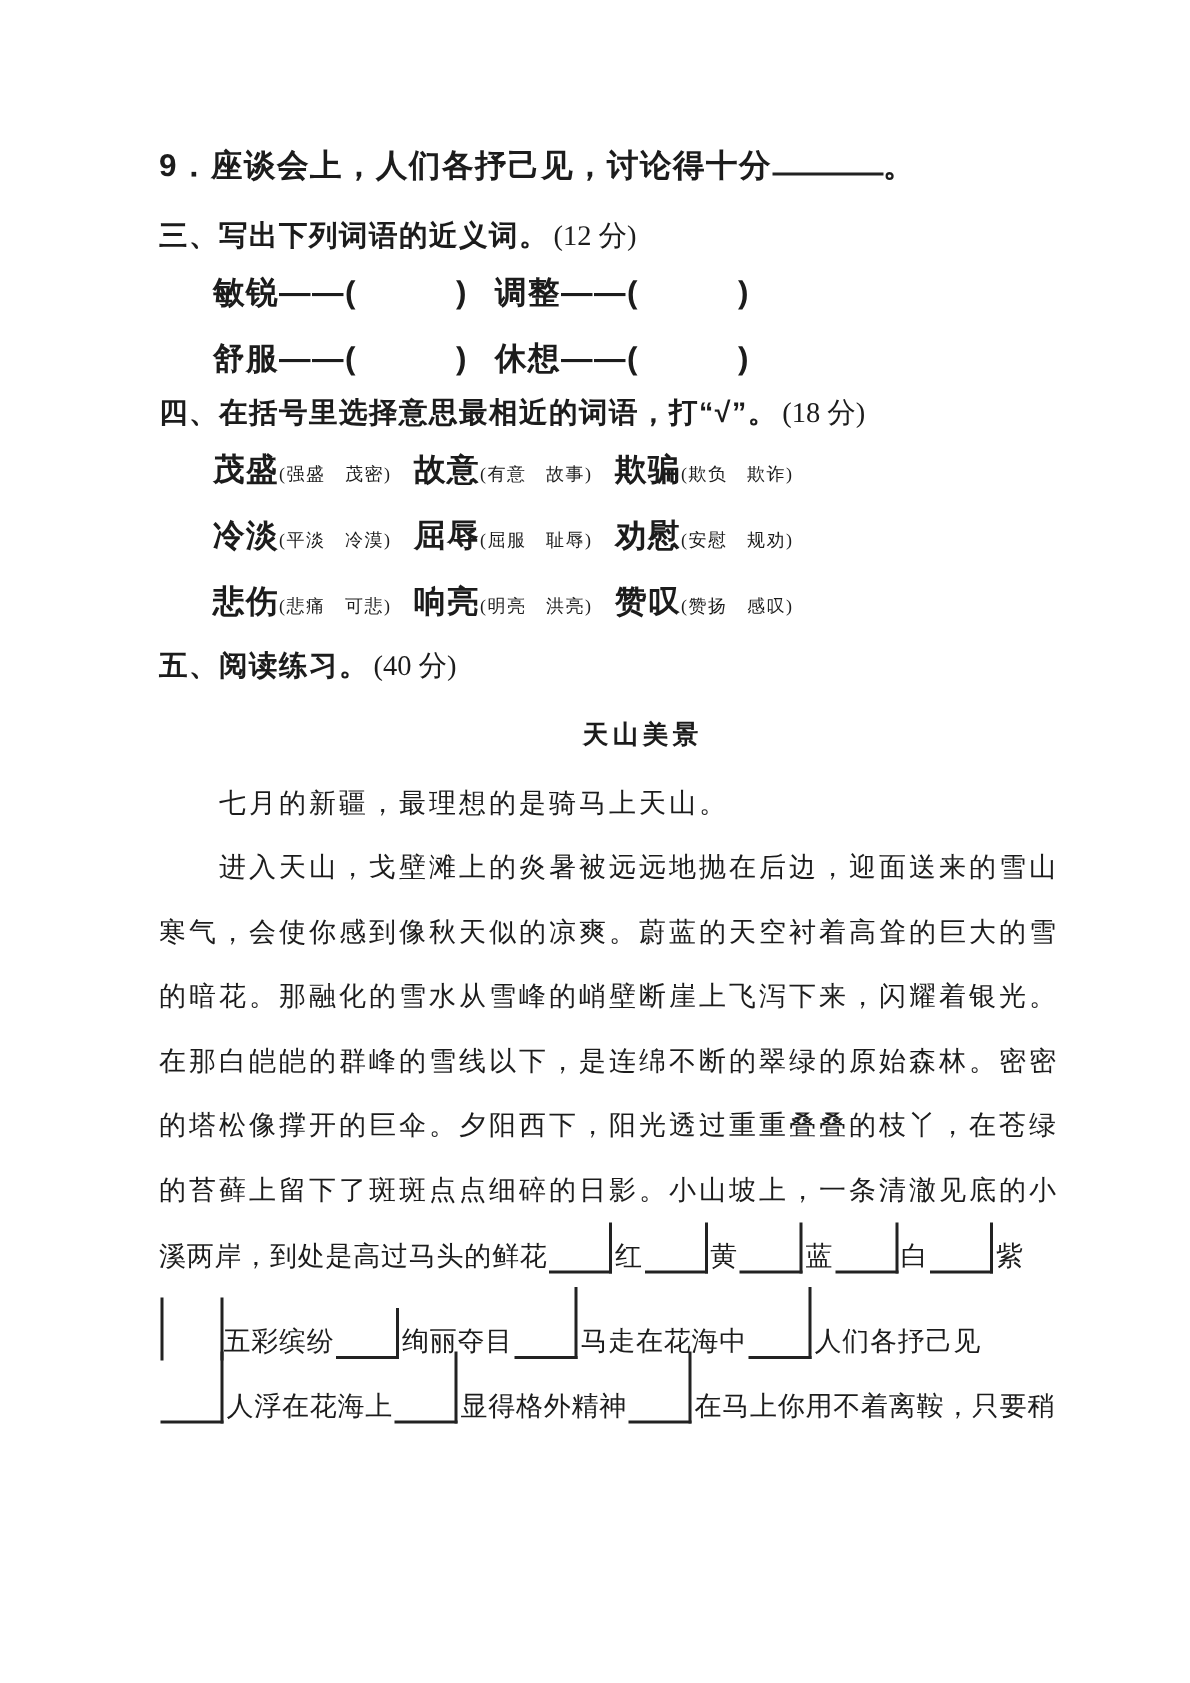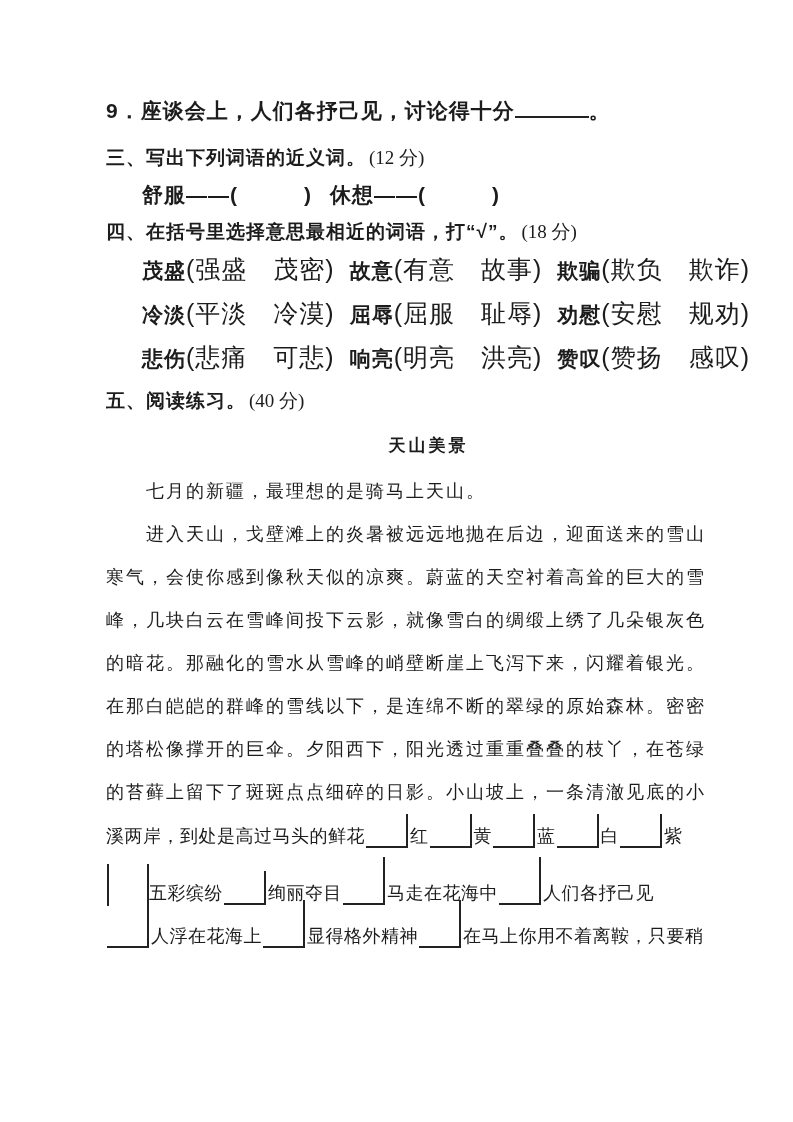--- a/index.html
+++ b/index.html
@@ -15,21 +15,21 @@
   .sec-header{margin-top:17px;height:30px;line-height:30px;font-size:19px;font-weight:bold;letter-spacing:1px;}
   .score{font-family:"Liberation Serif",serif;font-weight:normal;letter-spacing:0;margin-left:3px;}
   
   .syn-row{padding-left:36px;height:44px;display:flex;align-items:center;font-size:21px;font-weight:bold;letter-spacing:1px;}
   .syn-cell{display:inline-block;min-width:168px;margin-right:18px;white-space:pre;}
   .sec4-gap{margin-top:0;}
   
   .choice-row{padding-left:36px;height:44px;display:flex;align-items:center;font-size:21px;white-space:nowrap;}
   .choice-group{margin-right:15px;}
   .cg-word{font-weight:bold;letter-spacing:1px;}
-  .cg-options{font-family:Liberation Sans, sans-serif;font-size:25px;letter-spacing:1px;margin-top:28px;}
+  .cg-options{font-family:Liberation Serif, serif;font-size:12px;letter-spacing:1px;margin-top:28px;}
   .sec5-gap{margin-top:7px;}
   
   .s5-title{margin-top:14px;height:32px;line-height:32px;width:645px;text-align:center;
     font-size:17px;font-weight:bold;letter-spacing:3px;}
   .passage{margin-top:8px;font-family:Liberation Serif, serif;font-size:18px;}
   .pline{height:43px;line-height:43px;letter-spacing:2px;white-space:nowrap;width:660px;}
   .pline.hasb{letter-spacing:0.5px;}
   
   .pblank{display:inline-block;width:40px;height:32px;
     border-bottom:2px solid #222;border-right:2px solid #222;
@@ -39,20 +39,24 @@
 </style>
 </head>
 <body>
 
 <div class="page">
 
   <div class="q9"><span>9．座谈会上，人们各抒己见，讨论得十分</span><span class="fill-line"></span><span>。</span></div>
 
   <div class="sec-header"><span>三、写出下列词语的近义词。</span><span class="score">(12 分)</span></div>
   <div>
+    <div class="syn-row">
+      <span class="syn-cell">敏锐——(　　　)</span>
+      <span class="syn-cell">调整——(　　　)</span>
+    </div>
     <div class="syn-row">
       <span class="syn-cell">舒服——(　　　)</span>
       <span class="syn-cell">休想——(　　　)</span>
     </div>
   </div>
 
   <div class="sec-header sec4-gap"><span>四、在括号里选择意思最相近的词语，打“√”。</span><span class="score">(18 分)</span></div>
   <div>
     <div class="choice-row">
       <span class="choice-group"><span class="cg-word">茂盛</span><span class="cg-options">(强盛　茂密)</span></span>
@@ -70,21 +74,20 @@
       <span class="choice-group"><span class="cg-word">赞叹</span><span class="cg-options">(赞扬　感叹)</span></span>
     </div>
   </div>
 
   <div class="sec-header sec5-gap"><span>五、阅读练习。</span><span class="score">(40 分)</span></div>
   <div class="s5-title">天山美景</div>
   <div class="passage">
       <div class="pline"><span>　　七月的新疆，最理想的是骑马上天山。</span></div>
       <div class="pline"><span>　　进入天山，戈壁滩上的炎暑被远远地抛在后边，迎面送来的雪山</span></div>
       <div class="pline"><span>寒气，会使你感到像秋天似的凉爽。蔚蓝的天空衬着高耸的巨大的雪</span></div>
-      <div class="pline"><span>峰，几块白云在雪峰间投下云影，就像雪白的绸缎上绣了几朵银灰色</span></div>
       <div class="pline"><span>的暗花。那融化的雪水从雪峰的峭壁断崖上飞泻下来，闪耀着银光。</span></div>
       <div class="pline"><span>在那白皑皑的群峰的雪线以下，是连绵不断的翠绿的原始森林。密密</span></div>
       <div class="pline"><span>的塔松像撑开的巨伞。夕阳西下，阳光透过重重叠叠的枝丫，在苍绿</span></div>
       <div class="pline"><span>的苔藓上留下了斑斑点点细碎的日影。小山坡上，一条清澈见底的小</span></div>
       <div class="pline hasb"><span>溪两岸，到处是高过马头的鲜花</span><span class="pblank"></span><span>红</span><span class="pblank"></span><span>黄</span><span class="pblank"></span><span>蓝</span><span class="pblank"></span><span>白</span><span class="pblank"></span><span>紫</span></div>
       <div class="pline hasb"><span class="vbar"></span><span>　　</span><span class="vbar"></span><span>五彩缤纷</span><span class="pblank"></span><span>绚丽夺目</span><span class="pblank tall"></span><span>马走在花海中</span><span class="pblank tall"></span><span>人们各抒己见</span></div>
       <div class="pline hasb"><span class="pblank tall"></span><span>人浮在花海上</span><span class="pblank tall"></span><span>显得格外精神</span><span class="pblank tall"></span><span>在马上你用不着离鞍，只要稍</span></div>
     </div>
 
 </div>

